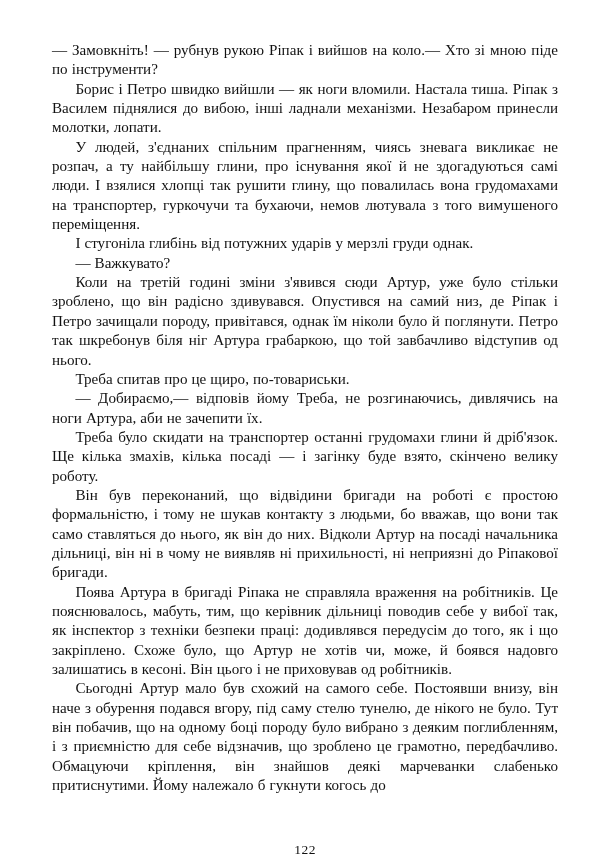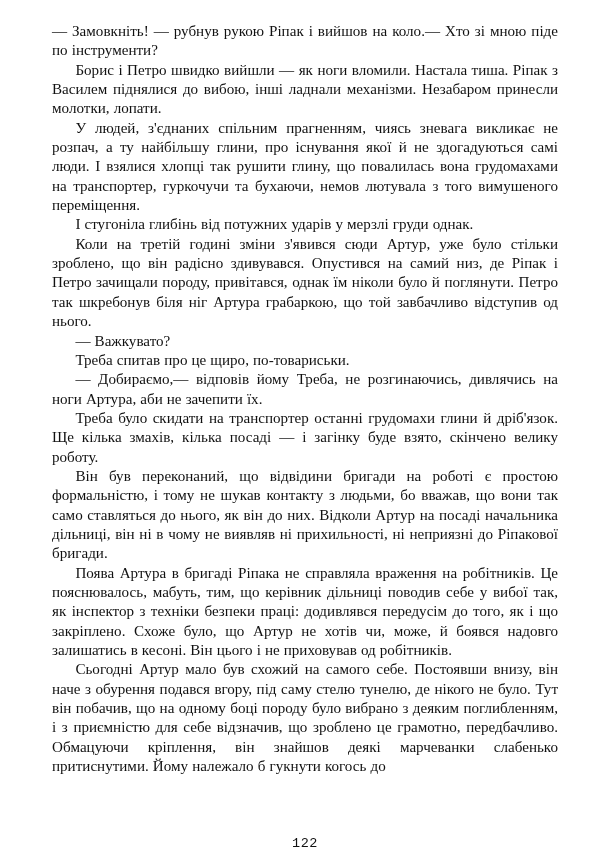--- a/index.html
+++ b/index.html
@@ -31,40 +31,40 @@
     text-align: justify;
     text-justify: inter-word;
     font-size: 15.1px;
     line-height: 19.35px;
     text-indent: 1.55em;
     hyphens: manual;
     word-spacing: 0.02em;
   }
   .para.nodent {
     text-indent: 0;
+    margin-top: 19px;
   }
   #folio {
     text-align: center;
     font-size: 13.5px;
-    padding-bottom: 11px;
+    padding-bottom: 4px;
     letter-spacing: 0.5px;
-    font-family: Liberation Mono, monospace;
   }
 </style>
 </head>
 <body>
 
 <div id="page">
   <div id="body-text">
     <p class="para nodent">— Замовкніть! — рубнув рукою Ріпак і вийшов на коло.— Хто зі мною піде по інструменти?</p>
     <p class="para">Борис і Петро швидко вийшли — як ноги вломили. Настала тиша. Ріпак з Василем піднялися до вибою, інші ладнали механізми. Незабаром принесли молотки, лопати.</p>
     <p class="para">У людей, з'єднаних спільним прагненням, чиясь зневага викликає не розпач, а ту найбільшу глини, про існування якої й не здогадуються самі люди. І взялися хлопці так рушити глину, що повалилась вона грудомахами на транспортер, гуркочучи та бухаючи, немов лютувала з того вимушеного переміщення.</p>
     <p class="para">І стугоніла глибінь від потужних ударів у мерзлі груди однак.</p>
+    <p class="para">— Важкувато?</p>
     <p class="para">Коли на третій годині зміни з'явився сюди Артур, уже було стільки зроблено, що він радісно здивувався. Опустився на самий низ, де Ріпак і Петро зачищали породу, привітався, однак їм ніколи було й поглянути. Петро так шкребонув біля ніг Артура грабаркою, що той завбачливо відступив од нього.</p>
-    <p class="para">— Важкувато?</p>
     <p class="para">Треба спитав про це щиро, по-товариськи.</p>
     <p class="para">— Добираємо,— відповів йому Треба, не розгинаючись, дивлячись на ноги Артура, аби не зачепити їх.</p>
     <p class="para">Треба було скидати на транспортер останні грудомахи глини й дріб'язок. Ще кілька змахів, кілька посаді — і загінку буде взято, скінчено велику роботу.</p>
     <p class="para">Він був переконаний, що відвідини бригади на роботі є простою формальністю, і тому не шукав контакту з людьми, бо вважав, що вони так само ставляться до нього, як він до них. Відколи Артур на посаді начальника дільниці, він ні в чому не виявляв ні прихильності, ні неприязні до Ріпакової бригади.</p>
     <p class="para">Поява Артура в бригаді Ріпака не справляла враження на робітників. Це пояснювалось, мабуть, тим, що керівник дільниці поводив себе у вибої так, як інспектор з техніки безпеки праці: додивлявся передусім до того, як і що закріплено. Схоже було, що Артур не хотів чи, може, й боявся надовго залишатись в кесоні. Він цього і не приховував од робітників.</p>
     <p class="para">Сьогодні Артур мало був схожий на самого себе. Постоявши внизу, він наче з обурення подався вгору, під саму стелю тунелю, де нікого не було. Тут він побачив, що на одному боці породу було вибрано з деяким поглибленням, і з приємністю для себе відзначив, що зроблено це грамотно, передбачливо. Обмацуючи кріплення, він знайшов деякі марчеванки слабенько притиснутими. Йому належало б гукнути когось до</p>
   </div>
   <div id="folio">122</div>
 </div>
 

